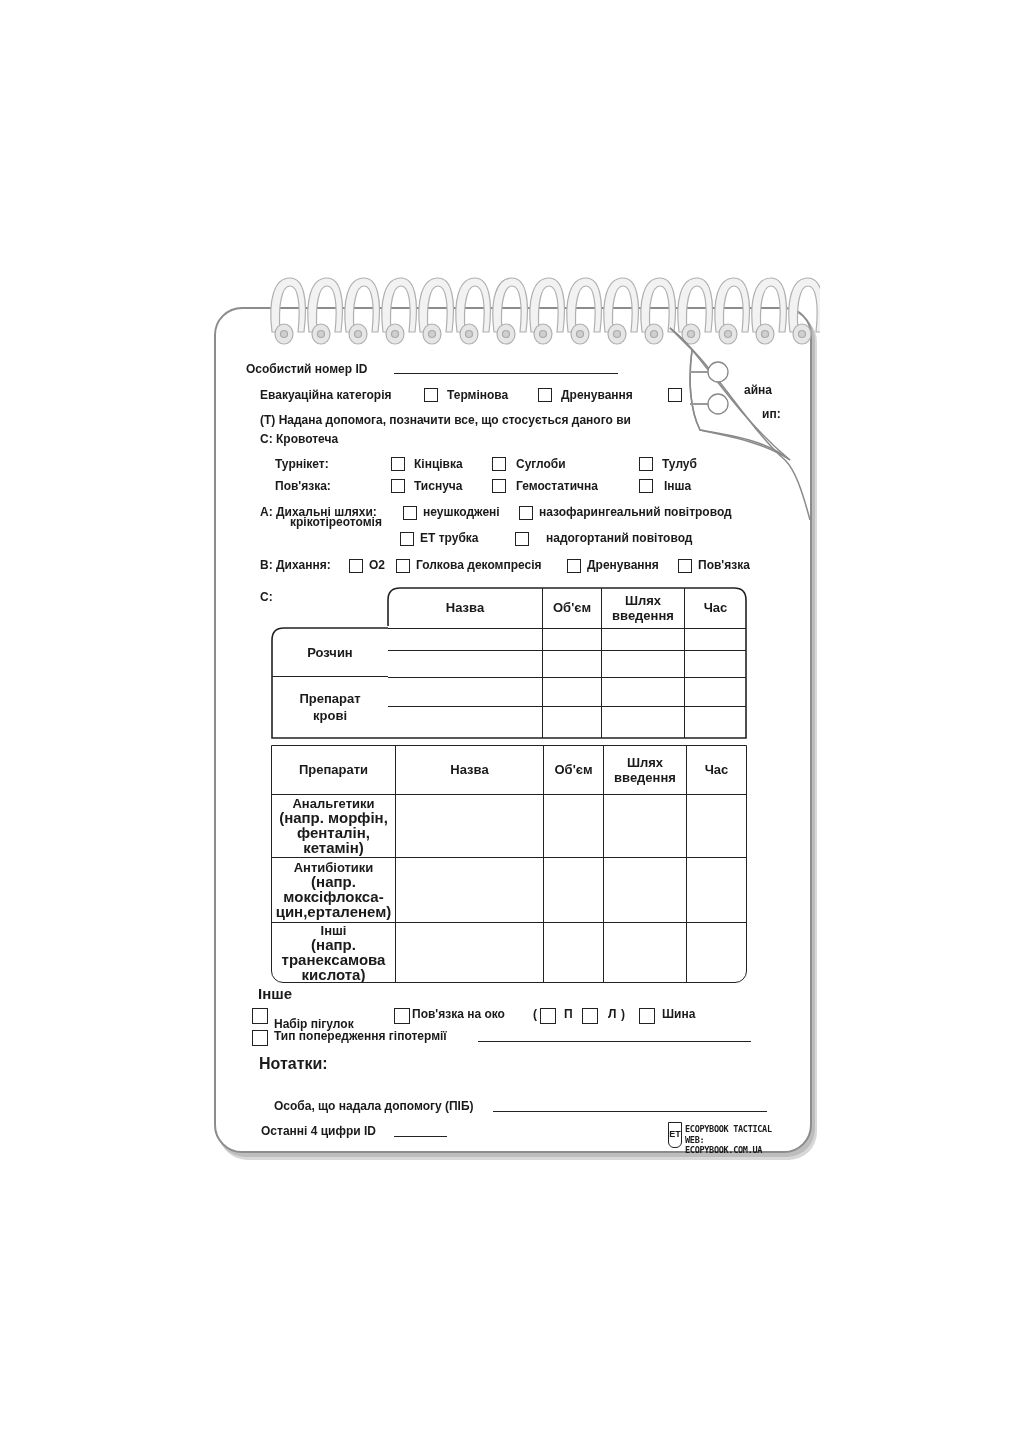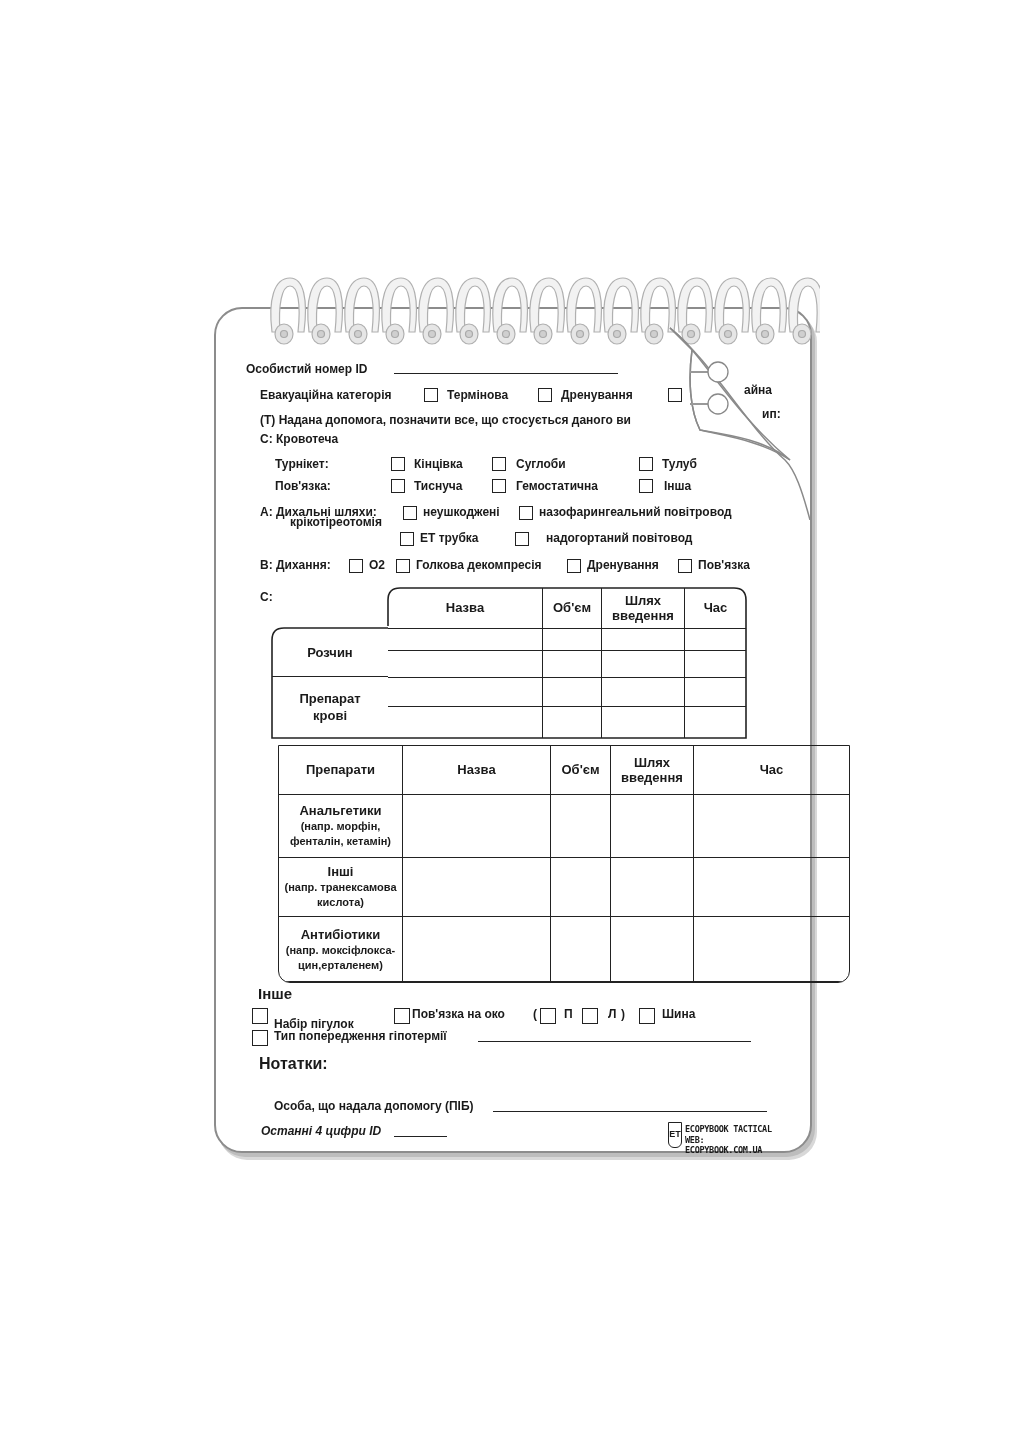--- a/index.html
+++ b/index.html
@@ -5,21 +5,21 @@
   html,body{margin:0;padding:0;background:#ffffff;}
   body{width:1035px;height:1440px;position:relative;overflow:hidden;font-family:"Liberation Sans",sans-serif;color:#1a1a1a;}
   .abs{position:absolute;}
   .pad{left:214px;top:307px;width:598px;height:846px;border-radius:28px;background:#ffffff;border:2px solid #8c8c8c;box-sizing:border-box;box-shadow:3px 4px 0 #bdbdbd,5px 7px 0 #d8d8d8;}
   .rings{left:260px;top:270px;width:560px;height:80px;}
   .t{font-size:12px;font-weight:bold;white-space:nowrap;line-height:16px;}
   .cb{width:14px;height:14px;border:1.5px solid #222;box-sizing:border-box;background:#fff;display:inline-block;}
   .line{border-bottom:1.5px solid #222;height:0;}
   table{border-collapse:collapse;}
   .tbl td{border:1.5px solid #222;font-weight:bold;text-align:center;font-size:13px;line-height:15px;padding:0;}
-  .sub{font-size:11px;line-height:13px;}
+  .sub{font-size:15px;line-height:13px;}
   .curl{left:640px;top:290px;width:190px;height:230px;}
   .logo-box{left:668px;top:1122px;width:116px;height:28px;}
   .logo-text{font-family:"DejaVu Sans Mono",monospace;font-size:8.5px;font-weight:bold;letter-spacing:-0.3px;line-height:10px;}
 </style>
 </head>
 <body>
 
 <div class="abs pad"></div>
 
 <svg class="abs rings" viewBox="0 0 560 80">
@@ -135,50 +135,50 @@
         <td style="border-bottom:none;"></td>
         <td style="border-right:none;border-bottom:none;"></td>
       </tr>
 </tbody>
   </table>
 <div class="abs" style="left:272px;top:676px;width:116px;border-top:1.6px solid #222;"></div>
 <div class="abs t" style="left:272px;top:645px;width:116px;text-align:center;font-size:13px;">Розчин</div>
 <div class="abs t" style="left:272px;top:691px;width:116px;text-align:center;font-size:13px;">Препарат</div>
 <div class="abs t" style="left:272px;top:708px;width:116px;text-align:center;font-size:13px;">крові</div>
 
-<div class="abs" style="left:271px;top:745px;width:572px;height:238px;border:1.6px solid #222;border-radius:0 0 12px 12px;box-sizing:border-box;overflow:hidden;margin-left:7px;">
+<div class="abs" style="left:271px;top:745px;width:476px;height:238px;border:1.6px solid #222;border-radius:0 0 12px 12px;box-sizing:border-box;overflow:hidden;">
   <table class="tbl" style="width:100%;height:100%;">
     <tbody>
         <tr style="height:48px;">
       <td style="width:123px;border-top:none;border-left:none;">Препарати</td>
       <td style="width:147px;border-top:none;">Назва</td>
       <td style="width:59px;border-top:none;">Об'єм</td>
       <td style="width:82px;border-top:none;"><span>Шлях</span><br><span>введення</span></td>
       <td style="border-top:none;border-right:none;">Час</td>
     </tr>
     <tr style="height:63px;">
       <td style="border-left:none;"><span>Анальгетики</span><br><span class="sub">(напр. морфін,</span><br><span class="sub">фенталін, кетамін)</span></td>
       <td></td>
           <td></td>
           <td></td>
           <td style="border-right:none;"></td>
     </tr>
+    <tr style="height:65px;">
+      <td style="border-left:none;"><span>Антибіотики</span><br><span class="sub">(напр. моксіфлокса-</span><br><span class="sub">цин,ерталенем)</span></td>
+      <td></td>
+          <td></td>
+          <td></td>
+          <td style="border-right:none;"></td>
+    </tr>
     <tr>
       <td style="border-left:none;border-bottom:none;"><span>Інші</span><br><span class="sub">(напр. транексамова</span><br><span class="sub">кислота)</span></td>
       <td style="border-bottom:none;"></td>
           <td style="border-bottom:none;"></td>
           <td style="border-bottom:none;"></td>
           <td style="border-right:none;border-bottom:none;"></td>
-    </tr>
-    <tr style="height:65px;">
-      <td style="border-left:none;"><span>Антибіотики</span><br><span class="sub">(напр. моксіфлокса-</span><br><span class="sub">цин,ерталенем)</span></td>
-      <td></td>
-          <td></td>
-          <td></td>
-          <td style="border-right:none;"></td>
     </tr>
   </tbody>
     </table>
 </div>
 
 <div class="abs t" style="left:258px;top:986px;font-size:15px;">Інше</div>
 <span class="abs cb" style="left:252px;top:1008px;width:16px;height:16px;"></span>
 <div class="abs t" style="left:274px;top:1016px;">Набір пігулок</div>
 <span class="abs cb" style="left:394px;top:1008px;width:16px;height:16px;"></span>
 <div class="abs t" style="left:412px;top:1006px;">Пов'язка на око</div>
@@ -192,21 +192,21 @@
 <div class="abs t" style="left:662px;top:1006px;">Шина</div>
 
 <span class="abs cb" style="left:252px;top:1030px;width:16px;height:16px;"></span>
 <div class="abs t" style="left:274px;top:1028px;">Тип попередження гіпотермії</div>
 <div class="abs line" style="left:478px;top:1041px;width:273px;"></div>
 
 <div class="abs t" style="left:259px;top:1056px;font-size:16px;">Нотатки:</div>
 
 <div class="abs t" style="left:274px;top:1098px;">Особа, що надала допомогу (ПІБ)</div>
 <div class="abs line" style="left:493px;top:1111px;width:274px;"></div>
-<div class="abs t" style="left:261px;top:1123px;font-style:italic;">Останні 4 цифри ID</div>
+<div class="abs t" style="left:261px;top:1123px;">Останні 4 цифри ID</div>
 <div class="abs line" style="left:394px;top:1136px;width:53px;"></div>
 
 <div class="abs logo-box">
   <div class="abs" style="left:0;top:0;width:14px;height:26px;border:1.5px solid #222;border-radius:0 0 6px 6px;box-sizing:border-box;font-size:9px;font-weight:bold;text-align:center;line-height:22px;">ET</div>
   <div class="abs logo-text" style="left:17px;top:2px;">ECOPYBOOK TACTICAL</div>
   <div class="abs logo-text" style="left:17px;top:13px;">WEB: ECOPYBOOK.COM.UA</div>
 </div>
 
 <svg class="abs curl" viewBox="0 0 190 230">
   <path d="M30 38 C60 60 90 120 150 170 C120 150 80 145 60 140 C50 120 48 90 52 60 Z" fill="#ffffff" stroke="#8a8a8a" stroke-width="1.5"></path>

